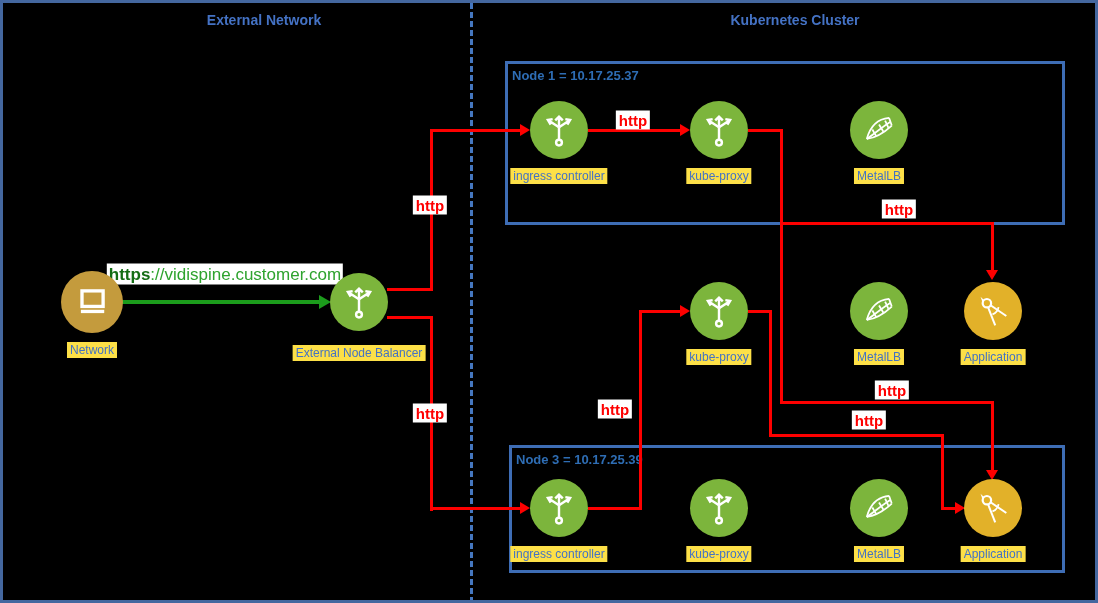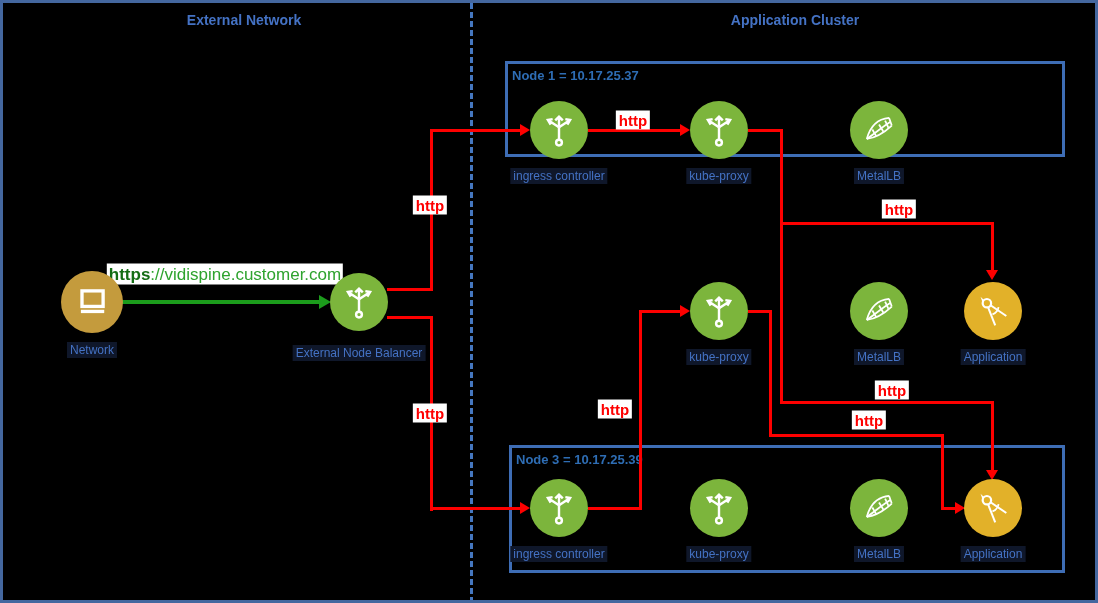--- a/index.html
+++ b/index.html
@@ -12,21 +12,21 @@
     color:#4472C4;font-weight:bold;font-size:14px;white-space:nowrap;}
   .divider{position:absolute;left:467px;top:0;height:600px;width:0;
     border-left:3px dashed #4577C0;}
   .node-box{position:absolute;border:3px solid #3E6DB5;box-sizing:border-box;}
   .node-title{position:absolute;color:#2E6DB4;font-weight:bold;font-size:13px;white-space:nowrap;}
   .circle{position:absolute;width:58px;height:58px;border-radius:50%;
     display:flex;align-items:center;justify-content:center;}
   .green{background:#7CB53C;}
   .gold{background:#E2B129;}
   .bronze{background:#C49B3D;}
-  .icon-label{position:absolute;transform:translateX(-50%);background:#0f172a;
+  .icon-label{position:absolute;transform:translateX(-50%);background:#fde047;
     color:#4472C4;font-size:12px;line-height:16px;padding:0 3px;white-space:nowrap;}
   .rl{position:absolute;background:#FE0000;}
   .head-r{position:absolute;width:0;height:0;border-top:6px solid transparent;
     border-bottom:6px solid transparent;border-left:10px solid #FE0000;}
   .head-d{position:absolute;width:0;height:0;border-left:6px solid transparent;
     border-right:6px solid transparent;border-top:10px solid #FE0000;}
   .gl{position:absolute;background:#1C9C1C;}
   .ghead-r{position:absolute;width:0;height:0;border-top:7px solid transparent;
     border-bottom:7px solid transparent;border-left:12px solid #1C9C1C;}
   .http-label{position:absolute;transform:translate(-50%,-50%);background:#ffffff;
@@ -35,25 +35,25 @@
     font-size:17px;line-height:21px;padding:0 2px;white-space:nowrap;}
   .url-scheme{color:#156E15;font-weight:bold;}
   .url-rest{color:#2EA32E;}
   svg{display:block;}
 </style>
 </head>
 <body>
 
 <div class="canvas">
 
-  <div class="section-title" style="left:241px;">External Network</div>
-  <div class="section-title" style="left:792px;">Application Cluster</div>
+  <div class="section-title" style="left:261px;">External Network</div>
+  <div class="section-title" style="left:792px;">Kubernetes Cluster</div>
   <div class="divider"></div>
 
-  <div class="node-box" style="left:502px;top:58px;width:560px;height:96px;">
+  <div class="node-box" style="left:502px;top:58px;width:560px;height:164px;">
     <div class="node-title" style="left:4px;top:4px;">Node 1 = 10.17.25.37</div>
   </div>
   <div class="node-box" style="left:506px;top:442px;width:556px;height:128px;">
     <div class="node-title" style="left:4px;top:4px;">Node 3 = 10.17.25.39</div>
   </div>
 
   <div>
     <div class="gl" style="left:117px;top:297px;width:202px;height:4px;"></div>
     <div class="ghead-r" style="left:316px;top:292px;"></div>
     <div class="url-label" style="left:222px;top:271px;"><span class="url-scheme">https</span><span class="url-rest">://vidispine.customer.com</span></div>

